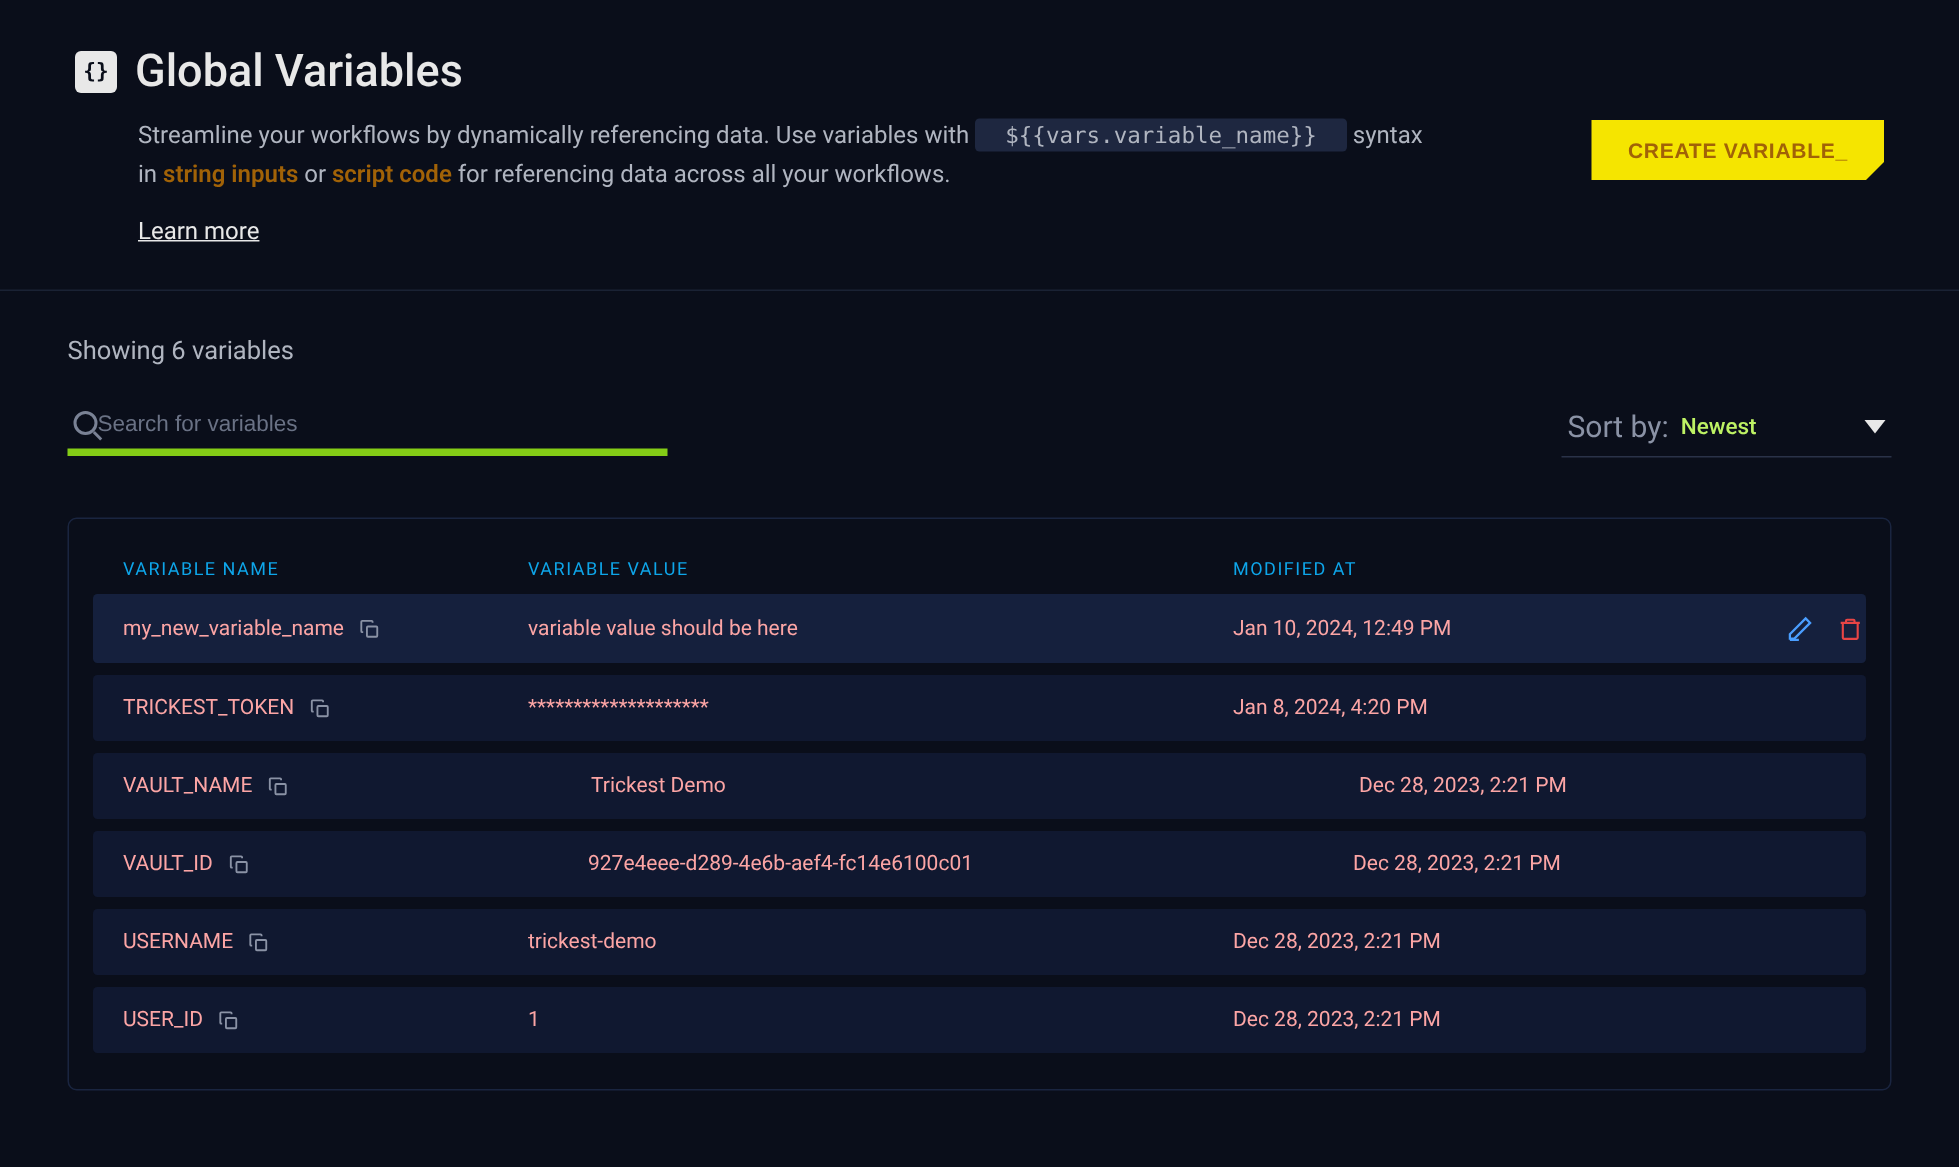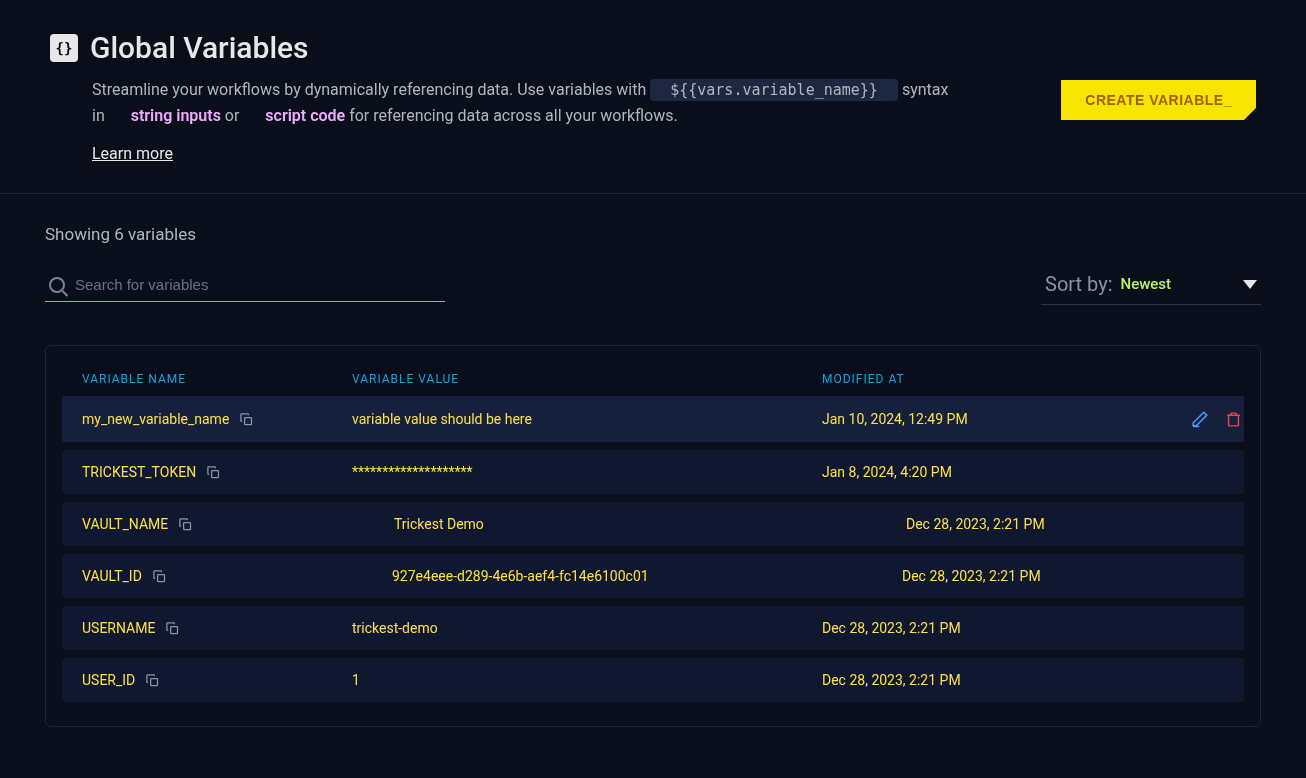--- a/index.html
+++ b/index.html
@@ -68,22 +68,21 @@
 .description .code {
   background: #1e2740;
   padding: 2px 20px;
   border-radius: 3px;
   font-family: monospace;
   font-size: 15px;
 }
 
 .description .bold {
   font-weight: 600;
-  color: #f0abfc;
-  margin-left: 22px;
+  color: #a16207;
 }
 
 .learn-more {
   color: #e8e8e8;
   text-decoration: underline;
   font-size: 16px;
   margin-left: 42px;
   cursor: pointer;
 }
 
@@ -124,23 +123,22 @@
 
 .controls-row {
   display: flex;
   justify-content: space-between;
   align-items: center;
   margin-bottom: 40px;
 }
 
 .search-wrapper {
   display: flex;
-  align-items: flex-end;
-  gap: 10px;
-  border-bottom: 1px solid #84cc16;
+  align-items: center;
+  border-bottom: 5px solid #84cc16;
   width: 400px;
   padding: 8px 4px;
 }
 
 .search-icon {
   width: 16px;
   height: 16px;
   border: 2px solid #7a8295;
   border-radius: 50%;
   position: relative;
@@ -216,21 +214,21 @@
 }
 
 .table-row {
   display: grid;
   grid-template-columns: 270px 470px 300px 120px;
   padding: 14px 20px;
   background: #101830;
   margin-bottom: 8px;
   border-radius: 3px;
   font-size: 14px;
-  color: #fde047;
+  color: #fca5a5;
   align-items: center;
 }
 
 .table-row:first-of-type {
   background: #15203d;
 }
 
 .var-name {
   display: flex;
   align-items: center;

